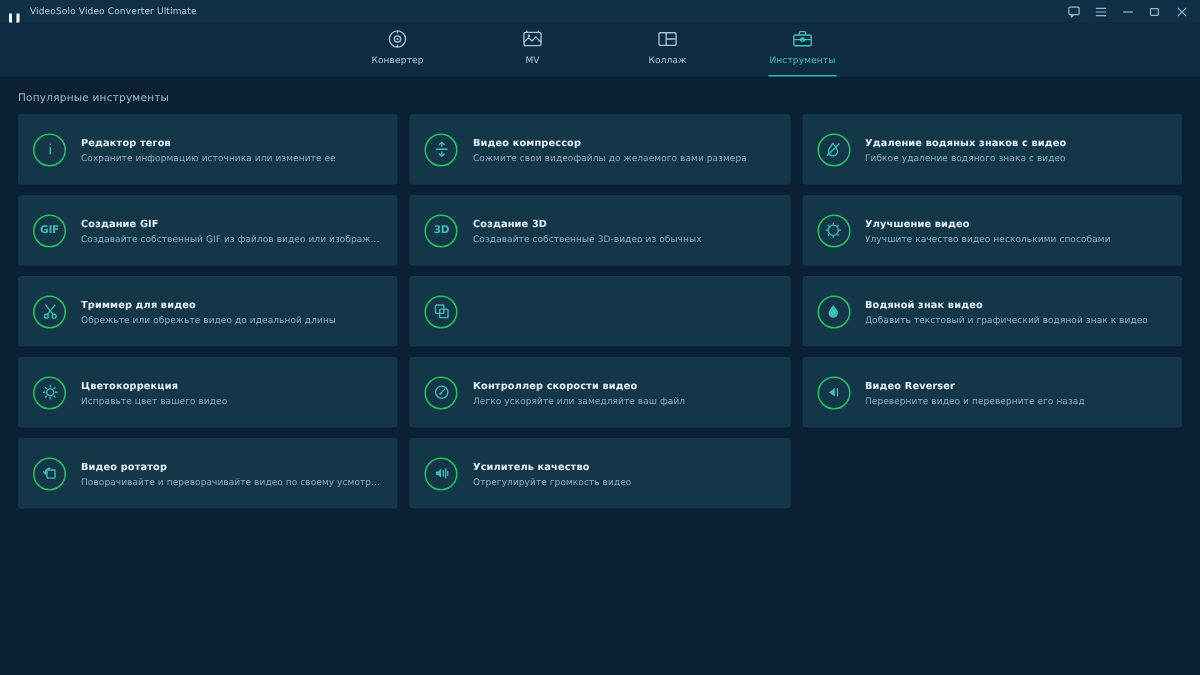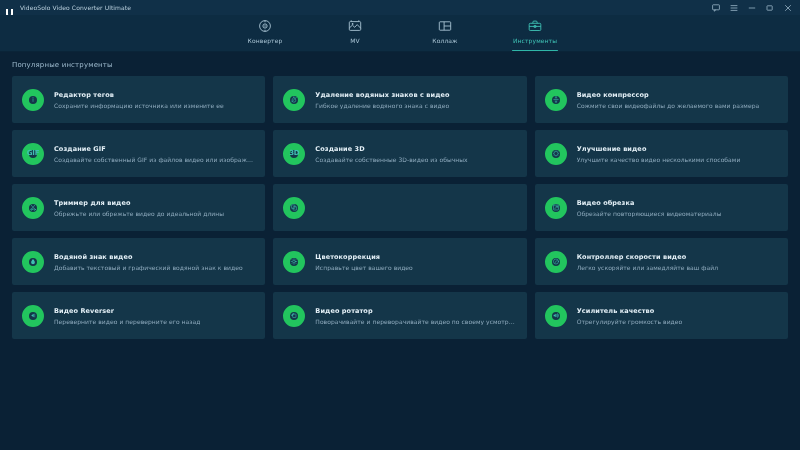--- a/index.html
+++ b/index.html
@@ -126,21 +126,21 @@
     display: flex;
     align-items: center;
     padding: 0 10px;
     gap: 10px;
     overflow: hidden;
   }
   .card-icon {
     width: 22px;
     height: 22px;
     flex: 0 0 22px;
-    border: 7px solid #22c55e;
+    border: 1px solid #22c55e;
     border-radius: 50%;
     display: flex;
     align-items: center;
     justify-content: center;
     color: #3fbfb2;
   }
   .card-icon svg { display: block; }
   .card-icon .glyph-text {
     font-size: 7px;
     font-weight: bold;
@@ -274,46 +274,46 @@
     </span>
     <div class="card-text">
       <div class="card-title">Редактор тегов</div>
       <div class="card-sub">Сохраните информацию источника или измените ее</div>
     </div>
   </div>
 
   <div class="card">
     <span class="card-icon">
       <svg width="13" height="13" viewBox="0 0 13 13" fill="none" stroke="currentColor" stroke-width="0.9" stroke-linecap="round">
-        <path d="M6.3 2.6 c -1.9 2.6 -3 3.9 -3 5.3 a3 3 0 0 0 6 0 c 0 -1.4 -1.1 -2.7 -3 -5.3 z"></path>
-        <path d="M2.6 10.6 L10.4 2.8"></path>
-      </svg>
-    </span>
-    <div class="card-text">
-      <div class="card-title">Удаление водяных знаков с видео</div>
-      <div class="card-sub">Гибкое удаление водяного знака с видео</div>
-    </div>
-  </div>
-
-  <div class="card">
-    <span class="card-icon">
-      <svg width="13" height="13" viewBox="0 0 13 13" fill="none" stroke="currentColor" stroke-width="0.9" stroke-linecap="round">
         <path d="M3 6.5 H10"></path>
         <path d="M6.5 2 V4.7 M4.9 3.4 L6.5 1.9 L8.1 3.4"></path>
         <path d="M6.5 11 V8.3 M4.9 9.6 L6.5 11.1 L8.1 9.6"></path>
       </svg>
     </span>
     <div class="card-text">
       <div class="card-title">Видео компрессор</div>
       <div class="card-sub">Сожмите свои видеофайлы до желаемого вами размера</div>
     </div>
   </div>
 
   <div class="card">
     <span class="card-icon">
+      <svg width="13" height="13" viewBox="0 0 13 13" fill="none" stroke="currentColor" stroke-width="0.9" stroke-linecap="round">
+        <path d="M6.3 2.6 c -1.9 2.6 -3 3.9 -3 5.3 a3 3 0 0 0 6 0 c 0 -1.4 -1.1 -2.7 -3 -5.3 z"></path>
+        <path d="M2.6 10.6 L10.4 2.8"></path>
+      </svg>
+    </span>
+    <div class="card-text">
+      <div class="card-title">Удаление водяных знаков с видео</div>
+      <div class="card-sub">Гибкое удаление водяного знака с видео</div>
+    </div>
+  </div>
+
+  <div class="card">
+    <span class="card-icon">
       <span class="glyph-text">GIF</span>
     </span>
     <div class="card-text">
       <div class="card-title">Создание GIF</div>
       <div class="card-sub">Создавайте собственный GIF из файлов видео или изображений</div>
     </div>
   </div>
 
   <div class="card">
     <span class="card-icon">
@@ -354,32 +354,20 @@
 
   <div class="card">
     <span class="card-icon">
       <svg width="13" height="13" viewBox="0 0 13 13" fill="none" stroke="currentColor" stroke-width="0.9">
         <rect x="2.3" y="2.3" width="5.6" height="5.6" rx="0.6"></rect>
         <rect x="5.1" y="5.1" width="5.6" height="5.6" rx="0.6"></rect>
       </svg>
     </span>
   </div>
 
-  <div class="card">
-    <span class="card-icon">
-      <svg width="13" height="13" viewBox="0 0 13 13" fill="none" stroke="currentColor" stroke-width="0.9" stroke-linecap="round">
-        <rect x="2.5" y="2.5" width="8" height="8" rx="0.7"></rect>
-        <path d="M4.4 8.6 L8.6 4.4 M8.6 4.4 V6.6 M8.6 4.4 H6.4"></path>
-      </svg>
-    </span>
-    <div class="card-text">
-      <div class="card-title">Видео обрезка</div>
-      <div class="card-sub">Обрезайте повторяющиеся видеоматериалы</div>
-    </div>
-  </div>
 
   <div class="card">
     <span class="card-icon">
       <svg width="13" height="13" viewBox="0 0 13 13" fill="none" stroke="currentColor" stroke-width="0.9">
         <path d="M6.5 2.4 c -2 2.7 -3.1 4 -3.1 5.4 a3.1 3.1 0 0 0 6.2 0 c 0 -1.4 -1.1 -2.7 -3.1 -5.4 z" fill="currentColor" stroke="none"></path>
       </svg>
     </span>
     <div class="card-text">
       <div class="card-title">Водяной знак видео</div>
       <div class="card-sub">Добавить текстовый и графический водяной знак к видео</div>

